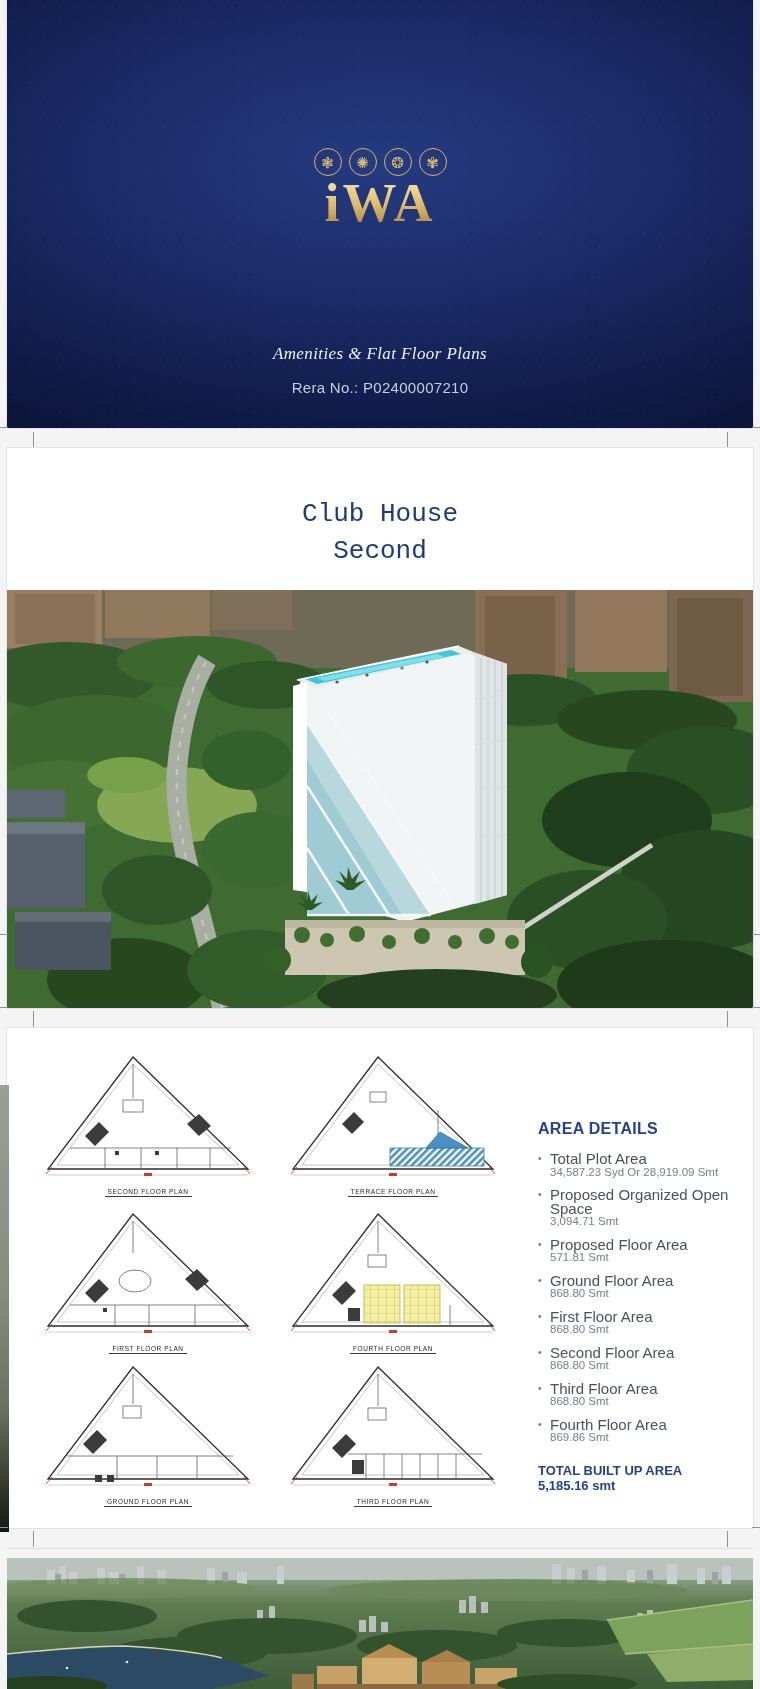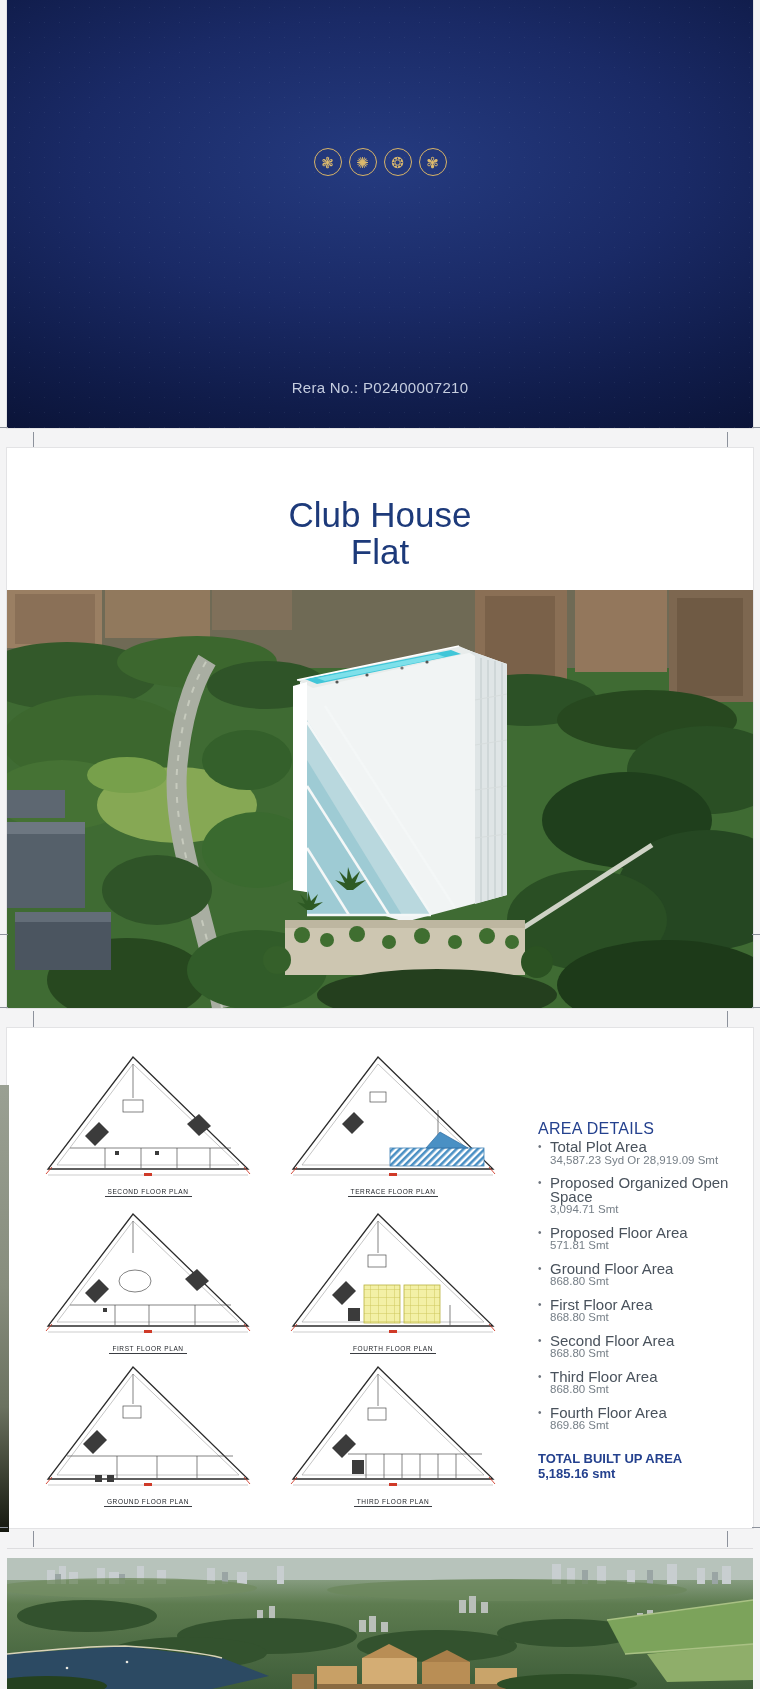--- a/index.html
+++ b/index.html
@@ -21,30 +21,30 @@
     -webkit-background-clip:text;background-clip:text;color:transparent;}
   .tagline{font-size:9px;font-weight:bold;letter-spacing:3px;color:#eed28a;margin-top:1px;}
   .cover-subtitle{position:absolute;top:344px;left:0;width:100%;text-align:center;
     font-family:"Liberation Serif",serif;font-style:italic;font-size:17px;color:#eef1f8;letter-spacing:.4px;}
   .rera{position:absolute;top:379px;left:0;width:100%;text-align:center;font-size:15px;color:#c5cddf;letter-spacing:.3px;}
   
   .tick{position:absolute;background:#8d929c;}
   
   .clubhouse{top:448px;height:560px;}
   .ch-title{position:absolute;top:48px;left:0;width:100%;text-align:center;margin:0;
-    font-family:Liberation Sans, sans-serif;font-weight:normal;font-size:35px;line-height:37px;color:#1d3a7a;}
+    font-family:Liberation Mono, monospace;font-weight:normal;font-size:26px;line-height:37px;color:#1d3a7a;}
   .ch-photo{position:absolute;left:0;top:142px;width:746px;height:418px;display:block;}
   
   .plansPage{top:1028px;height:500px;}
   .plan-cell{position:absolute;width:206px;text-align:center;}
   .plan-cell svg{display:block;width:206px;height:128px;}
   .plan-label{display:inline-block;margin-top:2px;font-size:6.5px;letter-spacing:.6px;color:#23262b;
     border-bottom:.8px solid #3a3d42;padding:0 3px 1px;}
   .area-panel{position:absolute;left:531px;top:92px;width:200px;}
-  .ad-head{font-size:16px;font-weight:normal;color:#24418e;letter-spacing:.3px;margin-bottom:2px;}
+  .ad-head{font-size:16px;font-weight:bold;color:#24418e;letter-spacing:.3px;margin-bottom:14px;}
   .ad-item{display:flex;margin-bottom:9px;}
   .ad-dot{color:#6c737c;font-size:10px;line-height:13px;width:12px;flex:0 0 12px;}
   .ad-label{font-size:15px;font-weight:normal;color:#49525c;line-height:13.5px;}
   .ad-value{font-size:11.5px;color:#767f87;line-height:13.5px;}
   .ad-total{margin-top:18px;padding-left:0;}
   .ad-total-label{font-size:13px;font-weight:bold;color:#24418e;line-height:15px;}
   .ad-total-value{font-size:13px;font-weight:bold;color:#24418e;line-height:15px;}
   .left-strip{position:absolute;left:0;top:1085px;width:9px;height:447px;
     background:linear-gradient(180deg,#9aa093 0%,#878d7d 45%,#6b7260 72%,#3a3f30 88%,#15180f 100%);}
   
@@ -79,31 +79,33 @@
   </svg>
 
   <section class="page cover">
     <div class="logo">
       <div class="medallions">
         <span class="med">❃</span>
         <span class="med">✺</span>
         <span class="med">❂</span>
         <span class="med">✾</span>
       </div>
-    </div>
+      <div class="brand">iWA</div>
+    </div>
+    <div class="cover-subtitle">Amenities &amp; Flat Floor Plans</div>
     <div class="rera">Rera No.: P02400007210</div>
   </section>
 
   <div class="tick" style="left:0;top:427px;width:8px;height:1px;"></div>
   <div class="tick" style="left:752px;top:427px;width:8px;height:1px;"></div>
   <div class="tick" style="left:33px;top:432px;width:1px;height:19px;"></div>
   <div class="tick" style="left:727px;top:432px;width:1px;height:19px;"></div>
 
   <section class="page clubhouse">
-    <h1 class="ch-title"><span>Club House</span><br><span>Flat</span></h1>
+    <h1 class="ch-title"><span>Club House</span><br><span>Second</span></h1>
     <svg class="ch-photo" viewBox="0 0 746 418" preserveAspectRatio="none">
       <rect width="746" height="418" fill="#3f6b33"></rect>
 
       <rect x="0" y="0" width="746" height="78" fill="#6f6a55"></rect>
       <rect x="0" y="0" width="95" height="58" fill="#9a7f63"></rect>
       <rect x="8" y="4" width="80" height="50" fill="#8a7057"></rect>
       <rect x="98" y="0" width="105" height="48" fill="#91795d"></rect>
       <rect x="205" y="0" width="80" height="40" fill="#80705a"></rect>
       <rect x="468" y="0" width="92" height="98" fill="#8a6f55"></rect>
       <rect x="478" y="6" width="70" height="86" fill="#7a6149"></rect>

